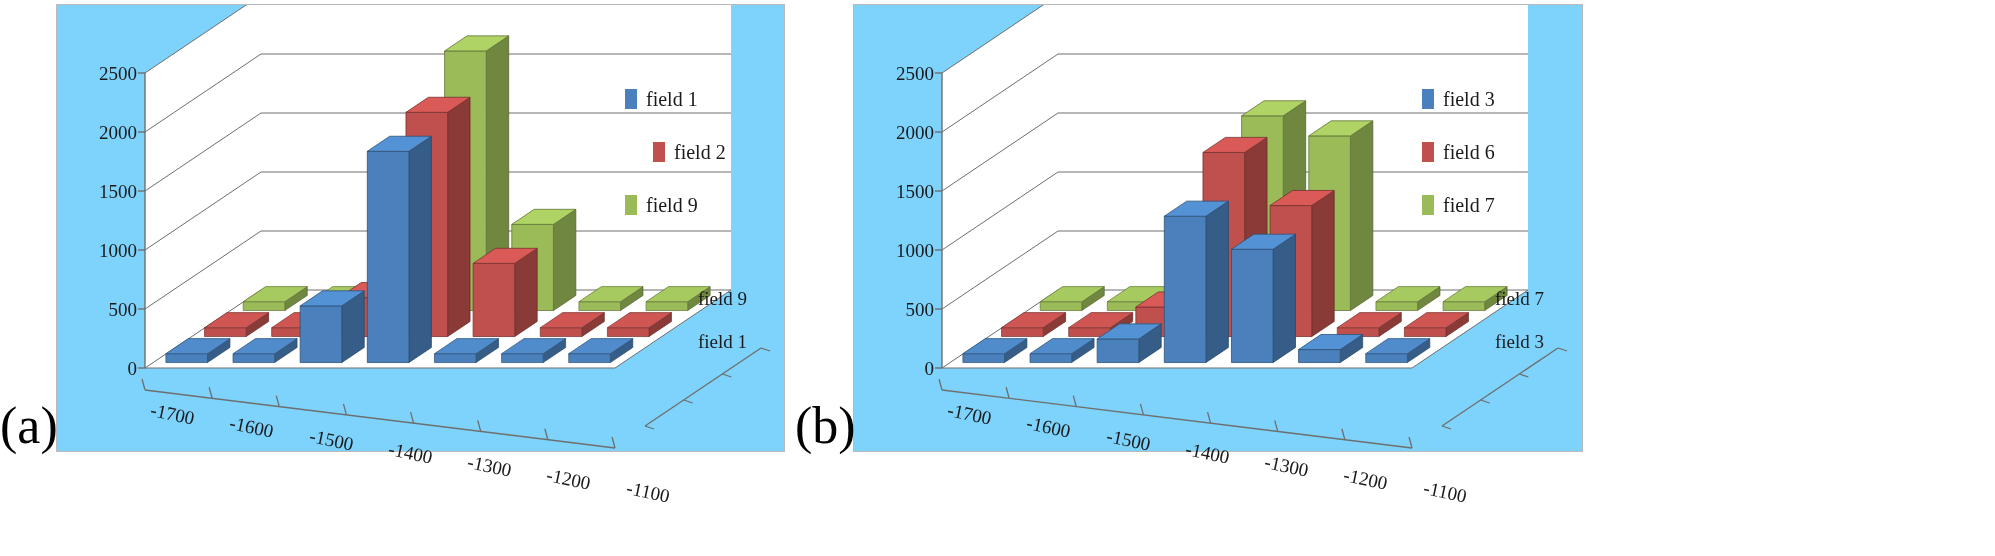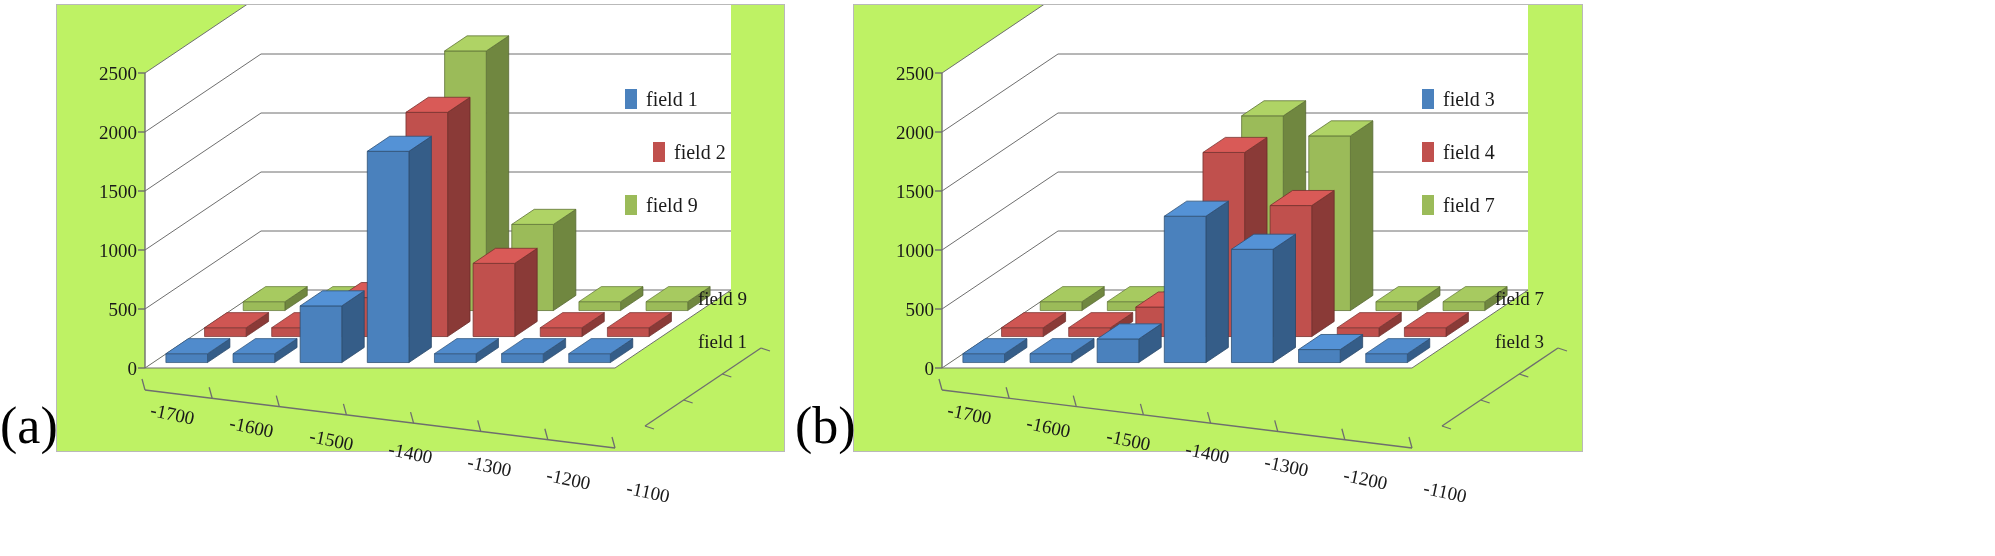--- a/index.html
+++ b/index.html
@@ -1,21 +1,21 @@
 <!DOCTYPE html>
 <html><head>
 <meta charset="utf-8">
 <title>3D Column Charts (a) (b)</title>
 <style>
   html,body{margin:0;padding:0;background:#ffffff;}
   body{width:1995px;height:556px;font-family:"Liberation Serif",serif;overflow:hidden;}
 
   .figure{position:relative;width:1995px;height:556px;background:#fff;}
 
-  .panel{position:absolute;top:4px;height:448px;border:1px solid #b9b9b9;background:#bef264;box-sizing:border-box;}
+  .panel{position:absolute;top:4px;height:448px;border:1px solid #b9b9b9;background:#7dd3fc;box-sizing:border-box;}
   #panel-a{left:56px;width:729px;}
   #panel-b{left:853px;width:730px;}
 
   .panel-caption{position:absolute;font-family:"Liberation Serif",serif;font-size:52px;color:#000;line-height:1;}
   #caption-a{left:0px;top:400px;}
   #caption-b{left:795px;top:400px;}
 
   
   .plot{position:absolute;left:0;top:0;width:100%;height:100%;}
   .plot svg{position:absolute;left:0;top:0;}
@@ -371,21 +371,21 @@
     <div class="depthlabel" style="left:641px;top:283px;">field 7</div>
     <div class="depthlabel" style="left:641px;top:326px;">field 3</div>
 
     <div class="legend" style="left:568px;top:76px;">
       <div class="legend-row">
         <span class="legend-swatch" style="background:#4a81bd;"></span>
         <span class="legend-text">field 3</span>
       </div>
       <div class="legend-row" style="margin-top:17px;">
         <span class="legend-swatch" style="background:#c0504d;"></span>
-        <span class="legend-text">field 4</span>
+        <span class="legend-text">field 6</span>
       </div>
       <div class="legend-row" style="margin-top:17px;">
         <span class="legend-swatch" style="background:#9bbb59;"></span>
         <span class="legend-text">field 7</span>
       </div>
     </div>
   </div>
 
   <div class="panel-caption" id="caption-b">(b)</div>
 

